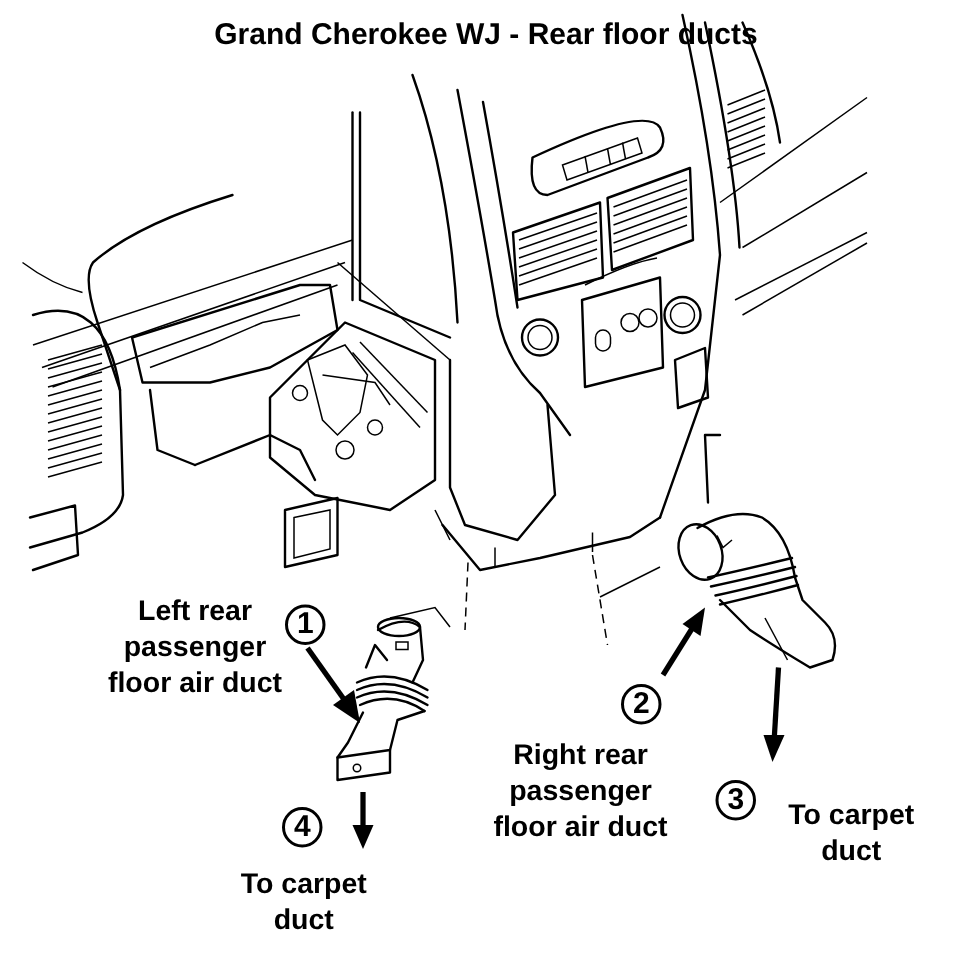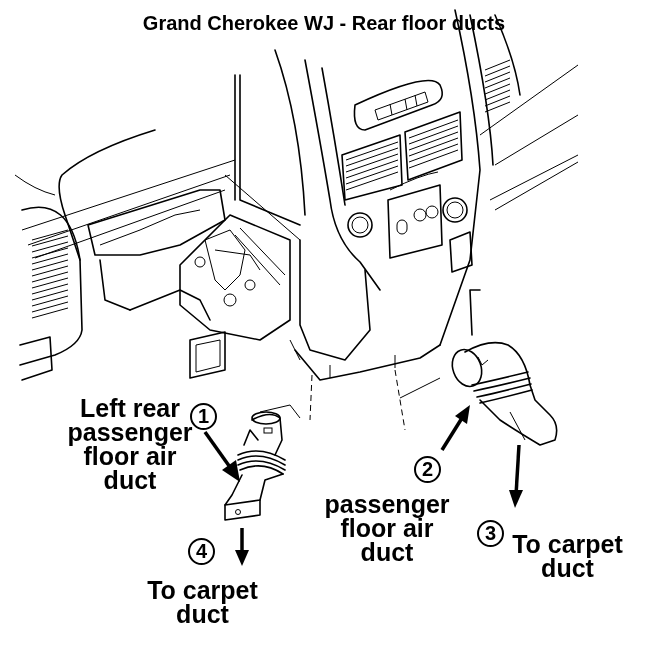--- a/index.html
+++ b/index.html
@@ -1,20 +1,20 @@
 <!DOCTYPE html>
 <html><head>
   <meta charset="utf-8">
   <style>
     html, body { margin: 0; padding: 0; background: #ffffff; }
     body { width: 648px; height: 646px; position: relative; overflow: hidden;
            font-family: "Liberation Sans", sans-serif; color: #000; }
     .title { position: absolute; left: 0; top: 12px; width: 648px; text-align: center;
              font-weight: bold; font-size: 20px; }
-    .label { position: absolute; font-weight: bold; font-size: 25px; line-height: 24px; text-align: center; }
+    .label { position: absolute; font-weight: bold; font-size: 19px; line-height: 24px; text-align: center; }
     .callout { position: absolute; width: 27px; height: 27px; border: 2px solid #000; border-radius: 50%;
                display: flex; align-items: center; justify-content: center; font-weight: bold;
                font-size: 20px; background: #fff; box-sizing: border-box; }
     svg.art { position: absolute; left: 0; top: 0; }
     .ln { fill: none; stroke: #000; stroke-width: 1.6; stroke-linecap: round; stroke-linejoin: round; }
     .thin { fill: none; stroke: #000; stroke-width: 1; }
     .dash { fill: none; stroke: #000; stroke-width: 1; stroke-dasharray: 6 4; }
     .arrow { stroke: #000; stroke-width: 3.5; fill: none; }
     .head { fill: #000; stroke: none; }
   </style>
@@ -198,20 +198,21 @@
 <div class="callout" style="left:477px; top:520px;">3</div>
 <div class="callout" style="left:188px; top:538px;">4</div>
 
 <div class="label" style="left:60px; top:396px; width:140px;">
   <div>Left rear</div>
   <div>passenger</div>
   <div>floor air duct</div>
 </div>
 
 <div class="label" style="left:320px; top:492px; width:134px;">
+  <div>Right rear</div>
   <div>passenger</div>
   <div>floor air duct</div>
 </div>
 
 <div class="label" style="left:145px; top:578px; width:115px;">
   <div>To carpet</div>
   <div>duct</div>
 </div>
 
 <div class="label" style="left:510px; top:532px; width:115px;">

